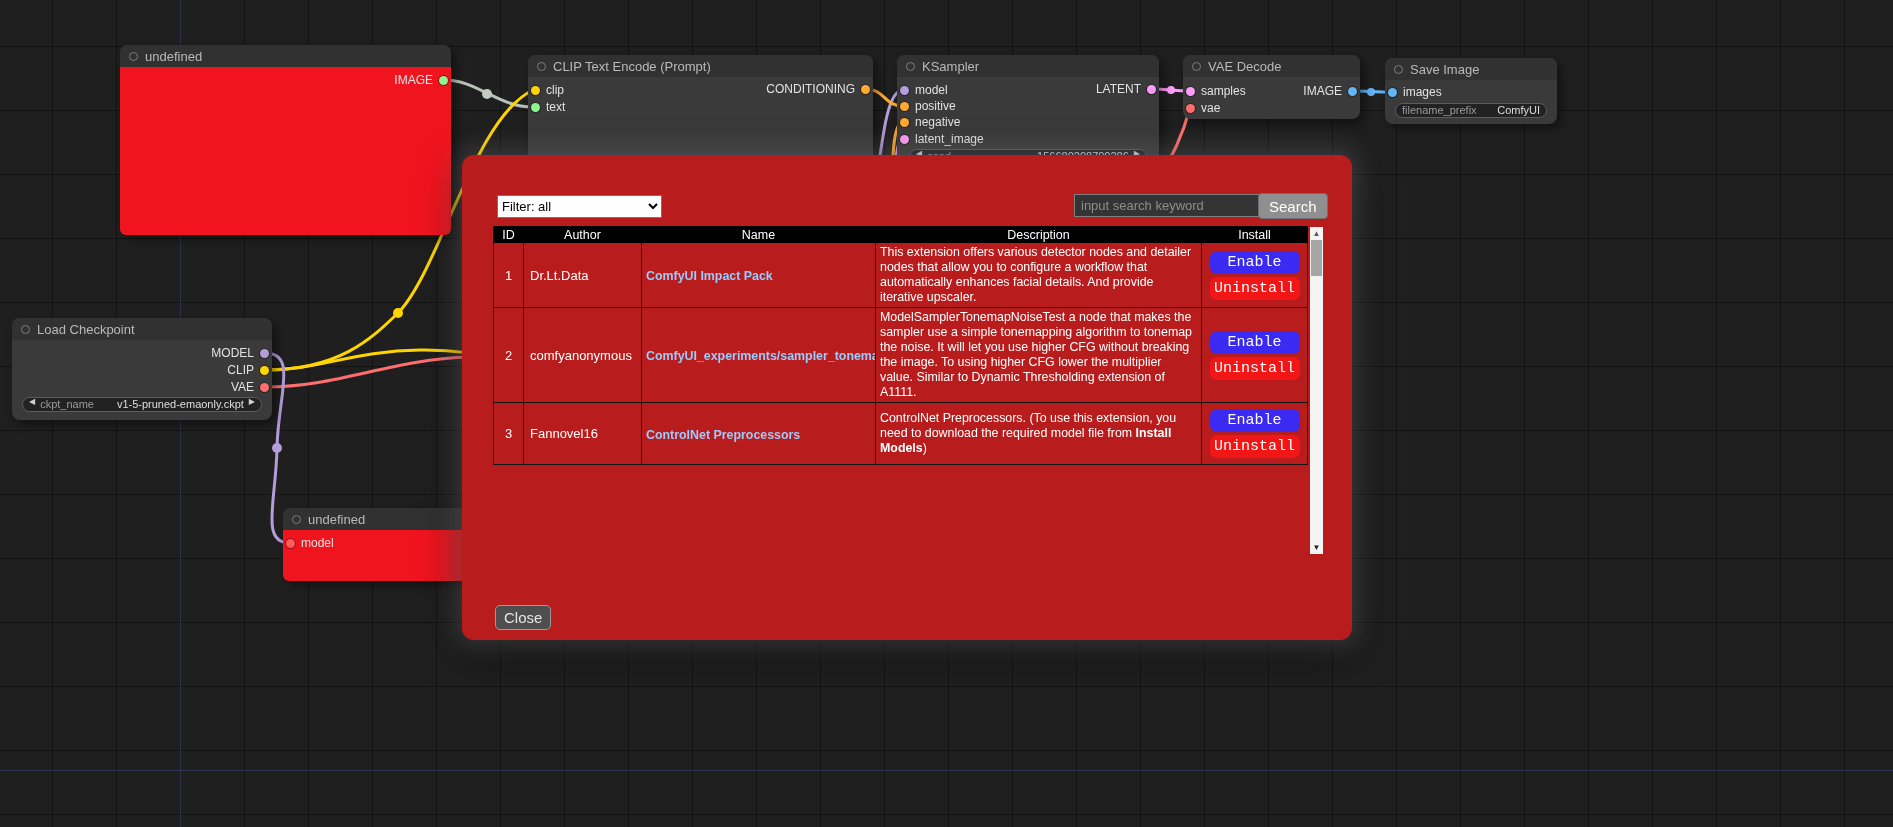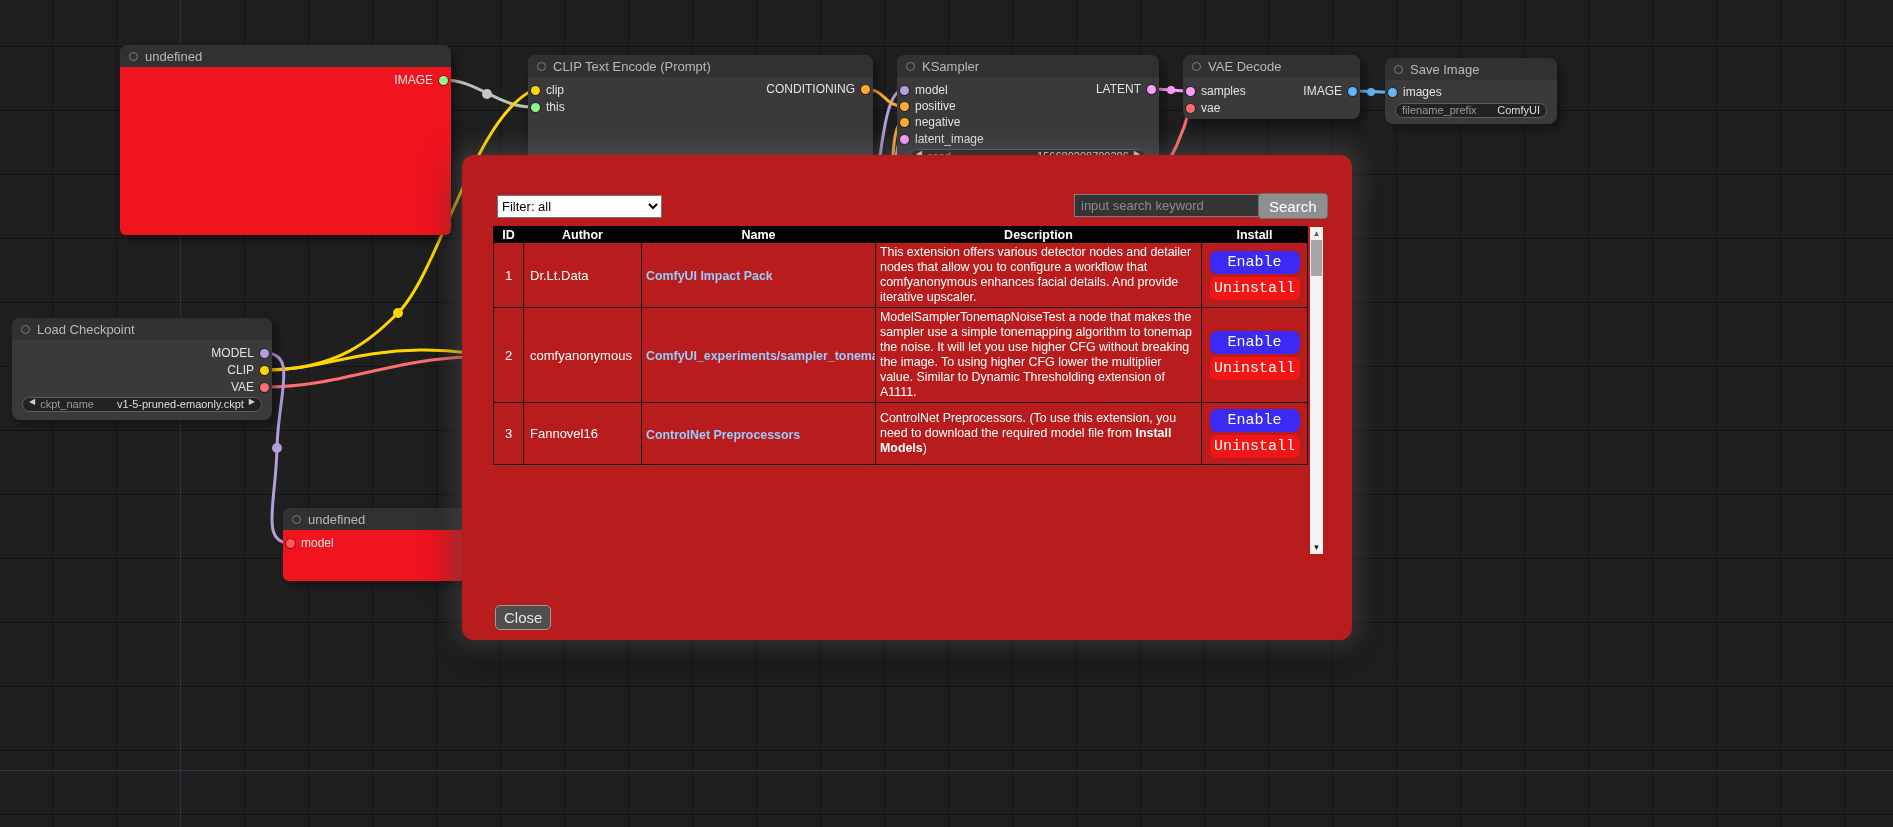--- a/index.html
+++ b/index.html
@@ -74,21 +74,21 @@
   .search-btn { position:absolute; left:796px; top:38px; height:26px; padding:0 10px;
                 background:#8f8f8f; color:#ffffff; border:1px solid #6f6f6f; border-radius:4px;
                 font-size:15px; font-family:inherit; cursor:pointer;text-align:right; }
   .close-btn { position:absolute; left:33px; top:450px; padding:3px 8px;
                background:#4e4e4e; color:#e6e6e6; border:1px solid #9a9a9a; border-radius:5px;
                font-size:15px; font-family:inherit; cursor:pointer; }
 
   .table-zone { position:absolute; left:31px; top:71px; }
   .ext-table { border-collapse:collapse; table-layout:fixed; width:815px; color:#ffffff;
                border:1px solid #000; }
-  .ext-table th { background:#000000; color:#ffffff; font-size:12.5px; font-weight:bold;
+  .ext-table th { background:#000000; color:#ffffff; font-size:12.5px; font-weight:normal;
                   height:16px; padding:0 2px; border:1px solid #000; text-align:center;margin-left:48px; }
   .ext-table td { border:1px solid #141414; vertical-align:middle; }
   .c-id { text-align:center; font-size:13px; }
   .c-author { font-size:13px; padding:2px 6px; }
   .c-name { padding:2px 4px; white-space:nowrap; overflow:hidden; }
   .c-name a { color:var(--accent-link); font-weight:bold; font-size:12.4px; text-decoration:none; cursor:pointer; }
   .c-desc { font-size:12.4px; line-height:15px; padding:2px 4px; color:#ffffff; }
   .c-install { text-align:center; padding:3px 6px; }
   .btn-enable, .btn-uninstall { display:block; width:90px; margin:3px auto; border:none;
       border-radius:7px; color:#ffffff; font-size:15px; padding:3px 0;
@@ -144,21 +144,21 @@
   <div class="node-title">
     <span class="collapse-dot"></span>
     <span>CLIP Text Encode (Prompt)</span>
   </div>
   <div class="slot in" style="top:28px">
     <span class="dot t-clip"></span>
     <span>clip</span>
   </div>
   <div class="slot in" style="top:45px">
     <span class="dot t-string"></span>
-    <span>this</span>
+    <span>text</span>
   </div>
   <div class="slot out" style="top:27px">
     <span class="dot t-cond"></span>
     <span>CONDITIONING</span>
   </div>
 </div>
 
 <div class="node" style="left:897px;top:55px;width:262px;height:112px">
   <div class="node-title">
     <span class="collapse-dot"></span>
@@ -288,21 +288,21 @@
             <th>Install</th>
           </tr>
         </thead>
       <tbody>
   <tr>
     <td class="c-id">1</td>
     <td class="c-author">Dr.Lt.Data</td>
     <td class="c-name">
       <a>ComfyUI Impact Pack</a>
     </td>
-    <td class="c-desc"><span>This extension offers various detector nodes and detailer nodes that allow you to configure a workflow that comfyanonymous enhances facial details. And provide iterative upscaler.</span></td>
+    <td class="c-desc"><span>This extension offers various detector nodes and detailer nodes that allow you to configure a workflow that automatically enhances facial details. And provide iterative upscaler.</span></td>
     <td class="c-install">
       <button class="btn-enable">Enable</button>
       <button class="btn-uninstall">Uninstall</button>
     </td>
   </tr>
 
   <tr>
     <td class="c-id">2</td>
     <td class="c-author">comfyanonymous</td>
     <td class="c-name">

